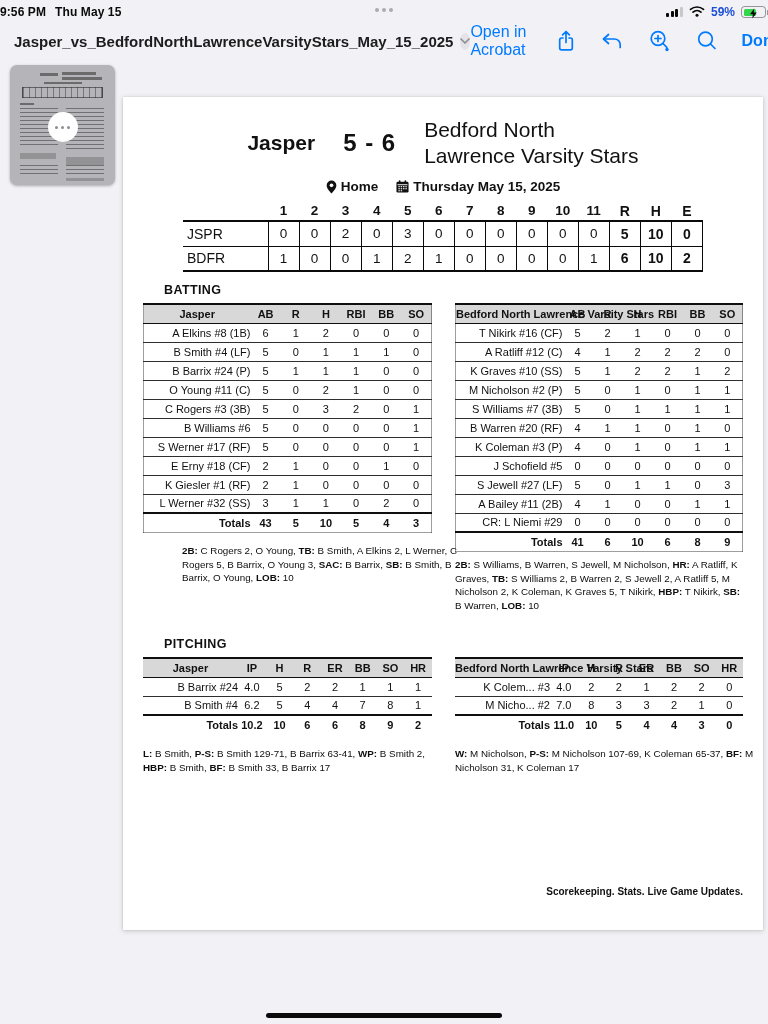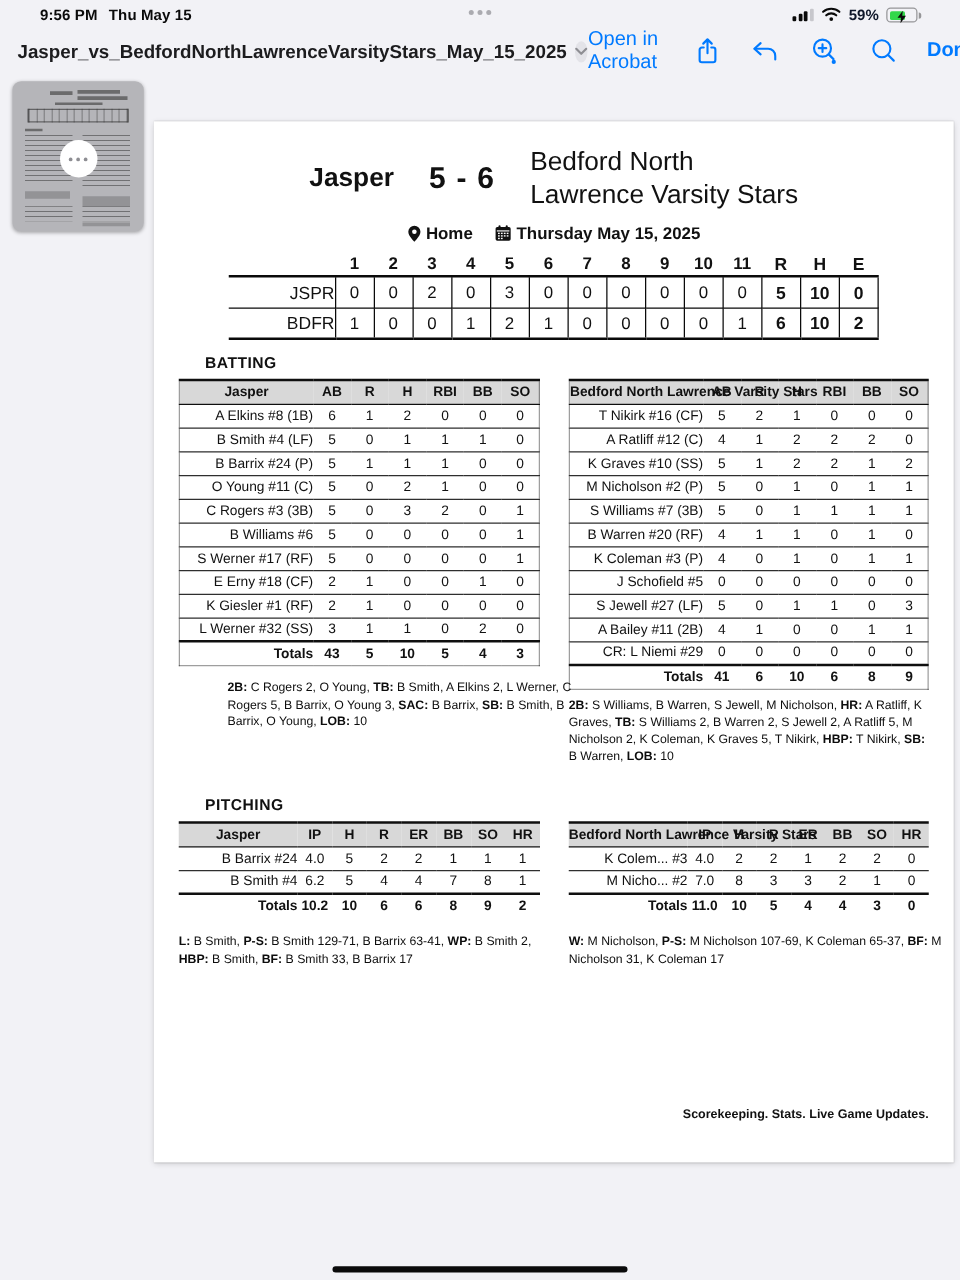--- a/index.html
+++ b/index.html
@@ -1,25 +1,25 @@
 <!DOCTYPE html>
 <html><head>
 <meta charset="utf-8">
 <style>
   * { box-sizing: border-box; }
   html,body { margin:0; padding:0; }
   body { font-family:"Liberation Sans", sans-serif; }
   .screen { position:relative; width:768px; height:1024px; background:#f2f2f6; overflow:hidden; }
 
   
-  .status-bar { position:absolute; top:0; left:0; right:0; height:24px; padding:0 32px; display:flex; align-items:center; justify-content:space-between; z-index:10; }
+  .status-bar { position:absolute; top:0; left:0; right:0; height:24px; padding:0 0; display:flex; align-items:center; justify-content:space-between; z-index:10; }
   .sb-left { display:flex; gap:9px; font-size:12px; font-weight:700; color:#0a0a0a; letter-spacing:.1px; }
   .sb-dots { position:absolute; left:50%; top:8px; transform:translateX(-50%); display:flex; gap:3px; }
   .sb-dots i { width:4px; height:4px; border-radius:50%; background:#ababb0; }
-  .sb-right { display:flex; align-items:center; gap:6px; font-size:12px; font-weight:600; color:#0f172a; }
+  .sb-right { display:flex; align-items:center; gap:6px; font-size:12px; font-weight:600; color:#1d4ed8; }
   .sig { display:flex; align-items:flex-end; gap:1.5px; height:10px; }
   .sig i { width:3px; border-radius:1px; background:#0a0a0a; }
   .sig i:nth-child(1){height:4px;} .sig i:nth-child(2){height:6px;} .sig i:nth-child(3){height:8px;}
   .sig i:nth-child(4){height:10px; background:#c7c7cc;}
   .bat { position:relative; width:25px; height:12px; border:1px solid rgba(0,0,0,.38); border-radius:3.5px; margin-right:2px; }
   .bat-fill { position:absolute; left:1.5px; top:1.5px; bottom:1.5px; width:12px; border-radius:1.5px; }
   .bat-cap { position:absolute; right:-3.5px; top:3px; width:2px; height:5px; background:rgba(0,0,0,.38); border-radius:0 2px 2px 0; }
   .bolt { position:absolute; left:7px; top:0.5px; }
 
   
@@ -52,21 +52,21 @@
 
   
   .linescore { position:absolute; left:60px; top:104px; }
   table.ls { border-collapse:collapse; table-layout:fixed; width:520px; }
   .ls col.lbl { width:85px; }
   .ls col { width:31px; }
   .ls tr.h { border-bottom:2.5px solid #0a0a0a; }
   .ls tr.h th { border:none; font-size:13.5px; font-weight:700; height:20px; padding:0; text-align:center; }
   .ls tr.h th.rheh { font-size:14px; }
   .ls td { border:1.5px solid #0a0a0a; text-align:center; height:25px; padding:0; font-size:13.5px; }
-  .ls td.lbl { border-left:none; text-align:right; padding-left:4px; font-size:14px; }
+  .ls td.lbl { border-left:none; text-align:left; padding-left:4px; font-size:14px; }
   .ls td.rhe { font-weight:700; font-size:14px; }
   .ls tr.last td { border-bottom:2.5px solid #0a0a0a; }
 
   
   .sec { position:absolute; font-size:12.5px; font-weight:700; letter-spacing:.4px;margin-left:21px; }
   .sec-batting { left:20px; top:186px; }
   .sec-pitching { left:20px; top:540px; }
 
   
   .stat-wrap { position:absolute; }

